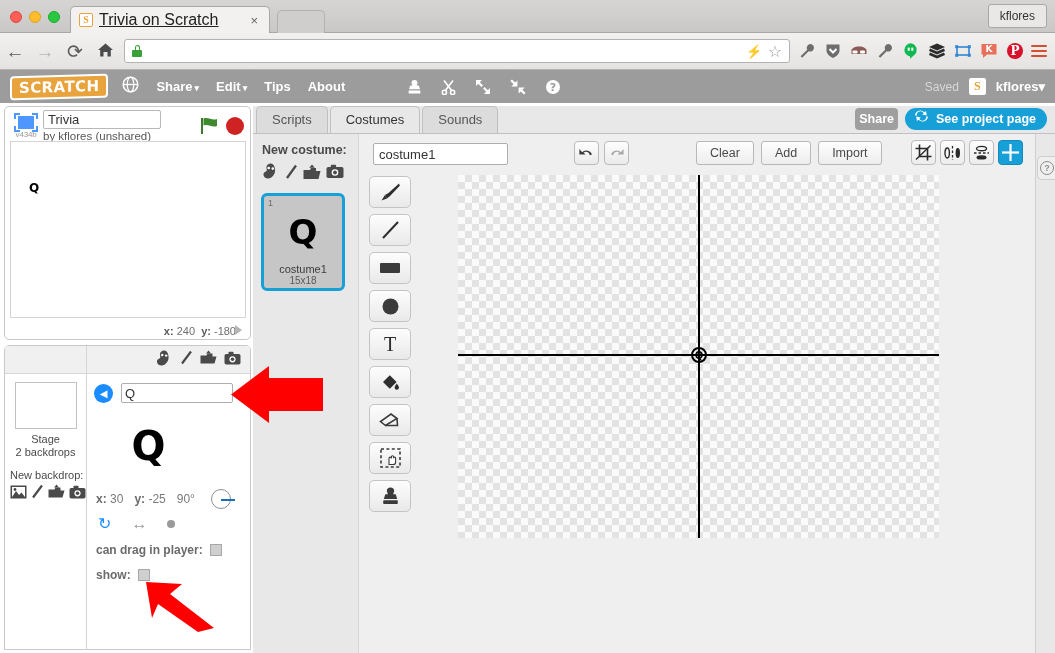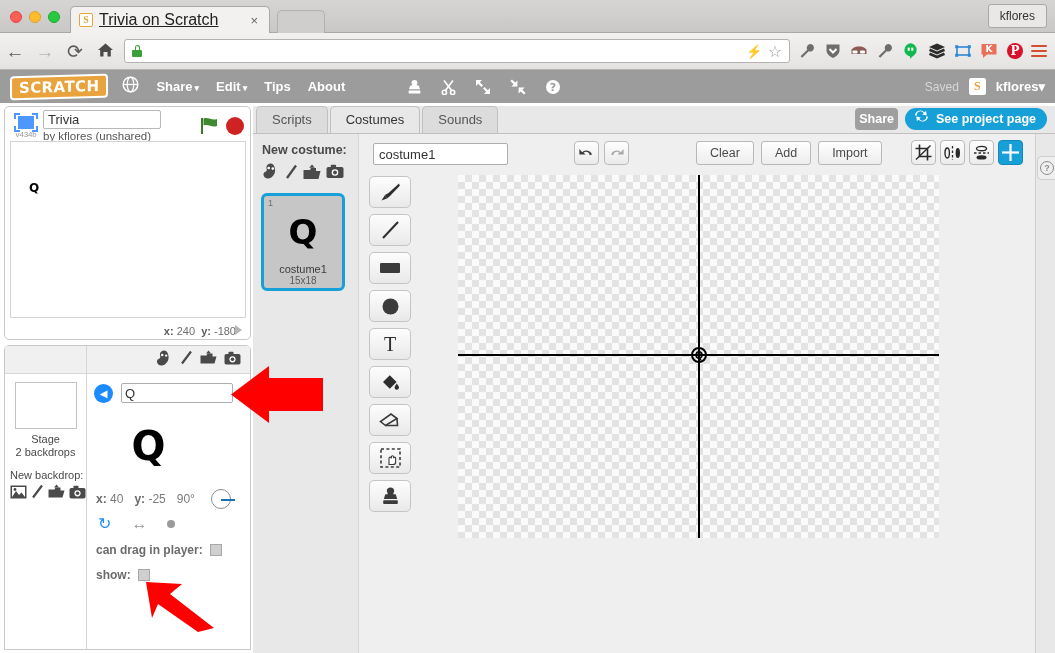--- a/index.html
+++ b/index.html
@@ -631,21 +631,21 @@
       </div>
 
       <div class="si-row1">
         <div class="back-btn">◀</div>
         <input class="sprite-name-input" value="Q" style="">
       </div>
 
       <div class="sprite-big">Q</div>
 
       <div class="si-stats">
-        <b>x:</b>&nbsp;<span>40</span>
+        <b>x:</b>&nbsp;<span>30</span>
         <span class="gap"></span>
         <b>y:</b>&nbsp;<span>-25</span>
         <span class="gap"></span>
         <span>90°</span>
         <span class="dir-dial">
             <i></i>
           </span>
       </div>
 
       <div class="rot-row">

